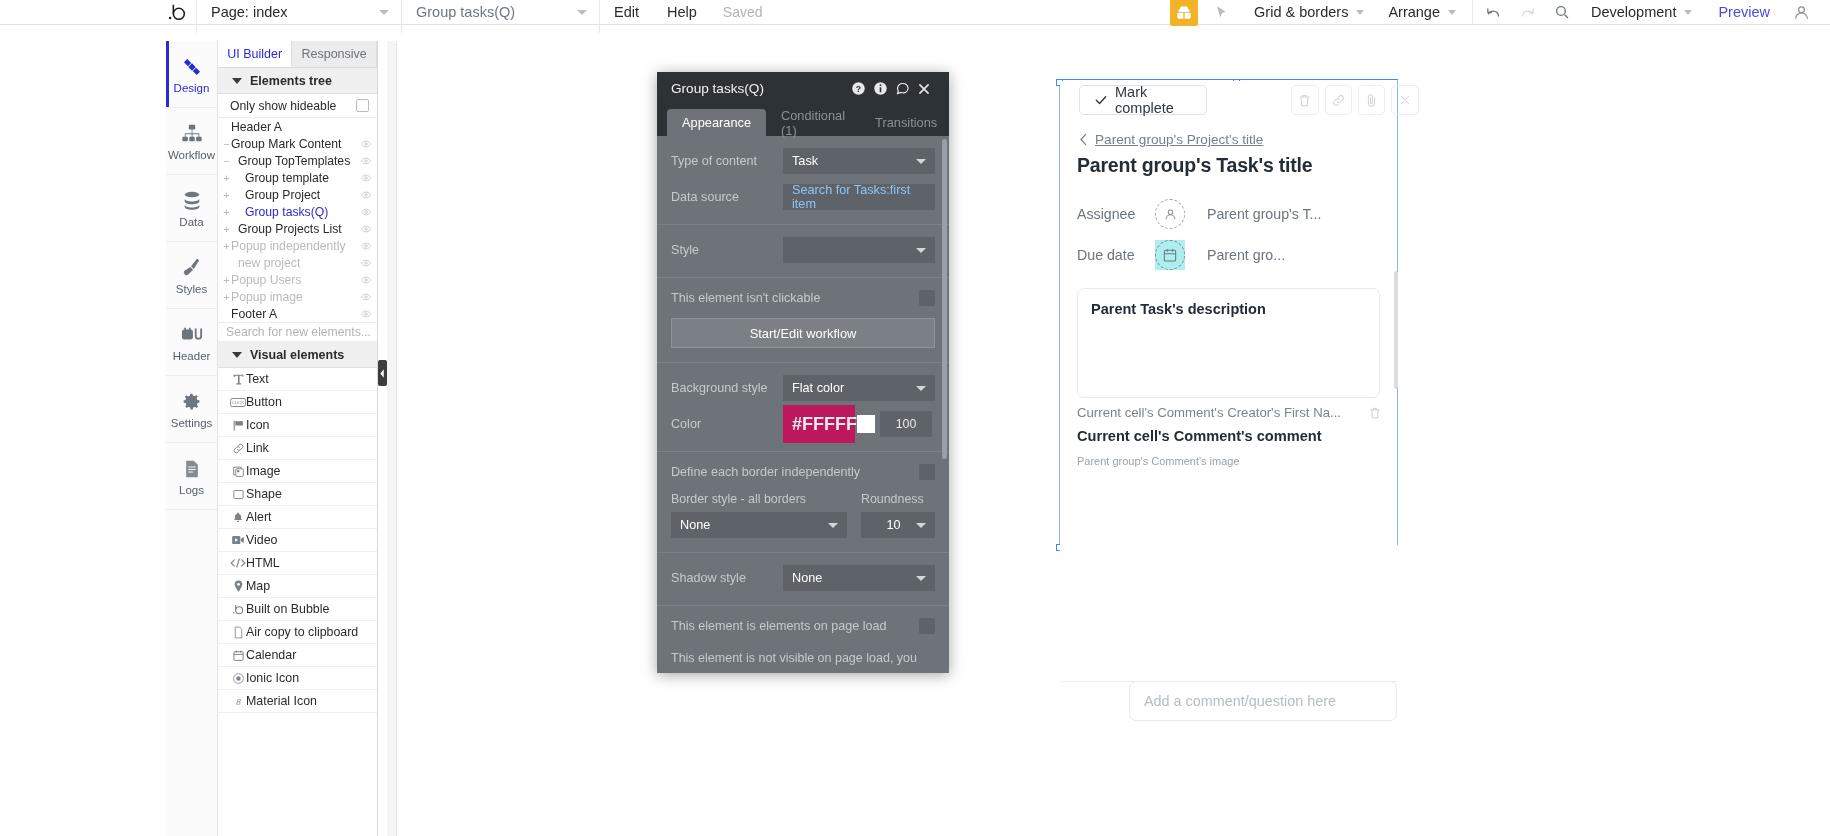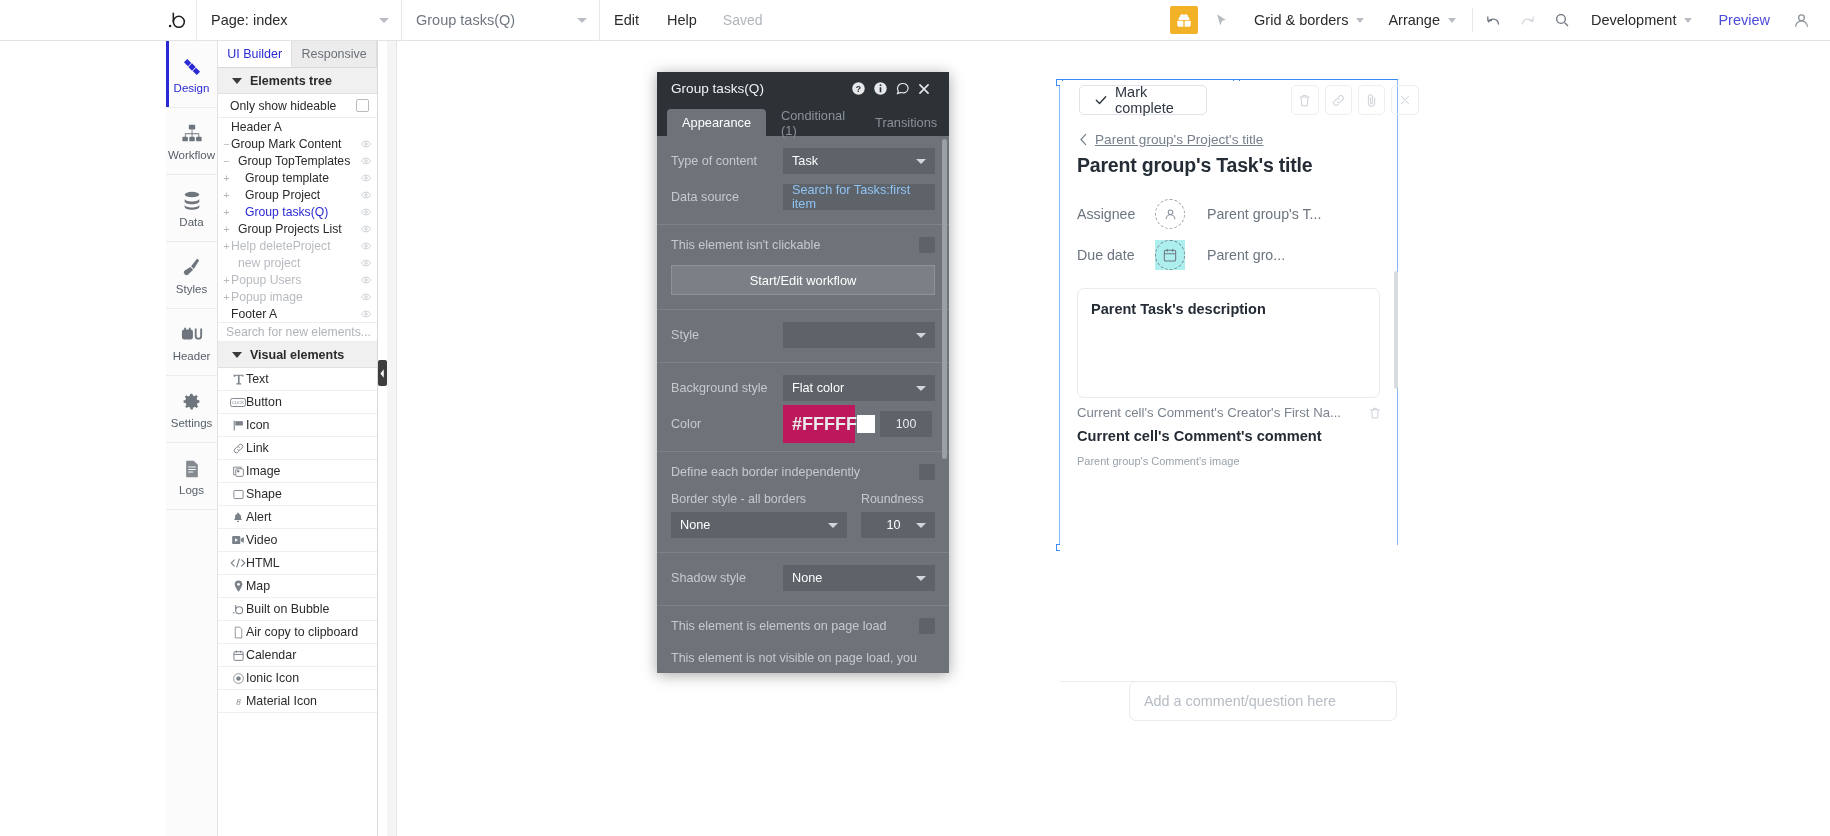--- a/index.html
+++ b/index.html
@@ -6,21 +6,21 @@
   html, body {
     width: 1830px; height: 836px;
     font-family: "Liberation Sans", sans-serif;
     background: #ffffff;
     overflow: hidden;
   }
   #app { position: relative; width: 1830px; height: 836px; background:#fff; }
 
   
   .topbar {
-    position: absolute; left: 0; top: 0; width: 1830px; height: 41px;
+    position: absolute; left: 0; top: 0; width: 1830px; height: 25px;
     background: #ffffff; border-bottom: 1px solid #e3e3e3;
     display: flex; align-items: center;
   }
   .tb-logo {
     width: 38px; height: 41px; display:flex; align-items:center; justify-content:center;
     margin-left: 158px; color: #1f1f1f;
   }
   .tb-select {
     height: 41px; display: flex; align-items: center; position: relative;
     border-left: 1px solid #e8e8e8; padding: 0 12px 0 14px;
@@ -466,21 +466,21 @@
           <span class="lbl" style="padding-left: 7px;">Group Projects List</span>
           <span class="eye">
             <svg width="10" height="8" viewBox="0 0 24 18" fill="none" stroke="currentColor" stroke-width="2">
               <path d="M1 9s4-7 11-7 11 7 11 7-4 7-11 7S1 9 1 9z"></path>
               <circle cx="12" cy="9" r="3"></circle>
             </svg>
           </span>
         </div>
         <div class="trow muted">
           <span class="expander">+</span>
-          <span class="lbl" style="padding-left: 0px;">Help deleteProject</span>
+          <span class="lbl" style="padding-left: 0px;">Popup independently</span>
           <span class="eye">
             <svg width="10" height="8" viewBox="0 0 24 18" fill="none" stroke="currentColor" stroke-width="2">
               <path d="M1 9s4-7 11-7 11 7 11 7-4 7-11 7S1 9 1 9z"></path>
               <circle cx="12" cy="9" r="3"></circle>
             </svg>
           </span>
         </div>
         <div class="trow muted">
           <span class="expander"></span>
           <span class="lbl" style="padding-left: 7px;">new project</span>
@@ -721,35 +721,35 @@
         </div>
         <div class="frow">
           <div class="flabel">Data source</div>
           <div class="fctl link">
             <span>Search for Tasks:first item</span>
           </div>
         </div>
       </div>
 
       <div class="grp">
-        <div class="cb-row">
-          <span class="ctext">This element isn't clickable</span>
-          <span class="dchk"></span>
-        </div>
-        <div class="wfbtn">Start/Edit workflow</div>
-      </div>
-
-      <div class="grp">
         <div class="frow">
           <div class="flabel">Style</div>
           <div class="fctl">
             <span></span>
             <span class="fcaret"></span>
           </div>
         </div>
+      </div>
+
+      <div class="grp">
+        <div class="cb-row">
+          <span class="ctext">This element isn't clickable</span>
+          <span class="dchk"></span>
+        </div>
+        <div class="wfbtn">Start/Edit workflow</div>
       </div>
 
       <div class="grp">
         <div class="frow">
           <div class="flabel">Background style</div>
           <div class="fctl">
             <span>Flat color</span>
             <span class="fcaret"></span>
           </div>
         </div>

